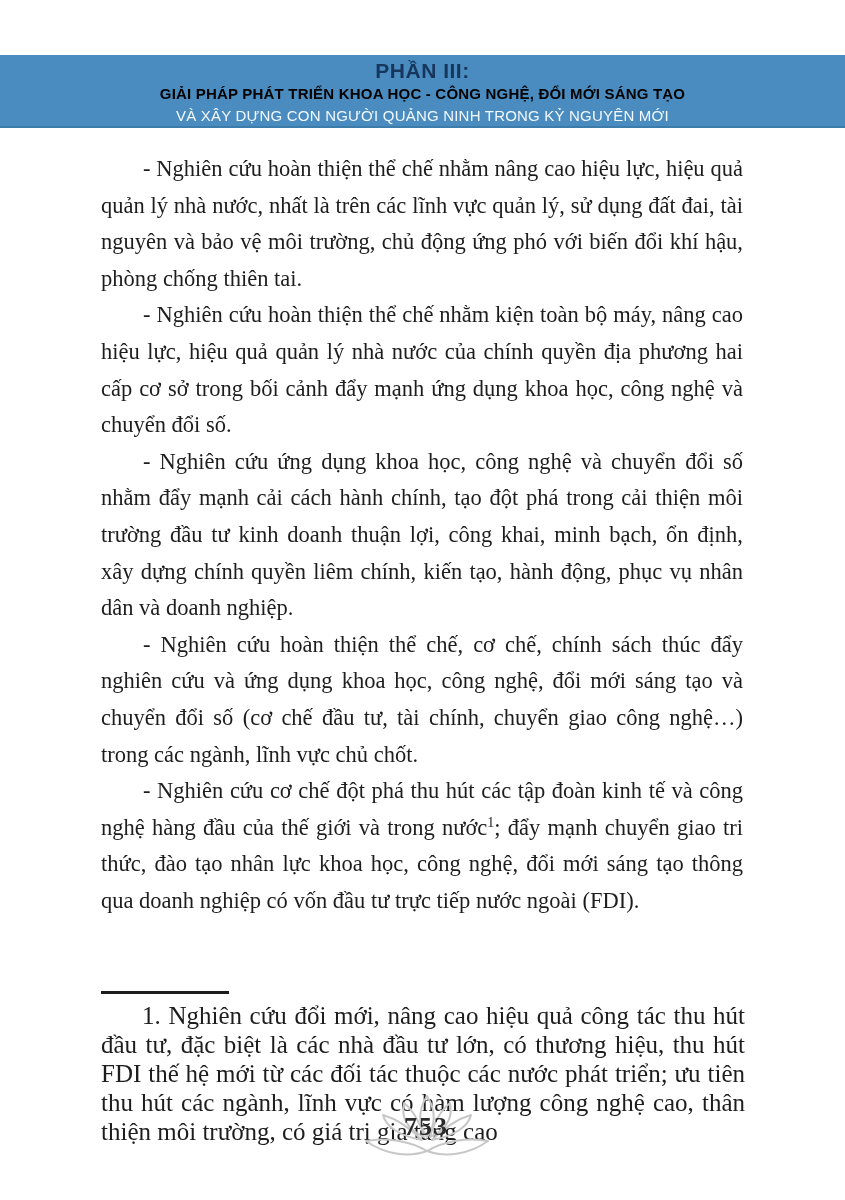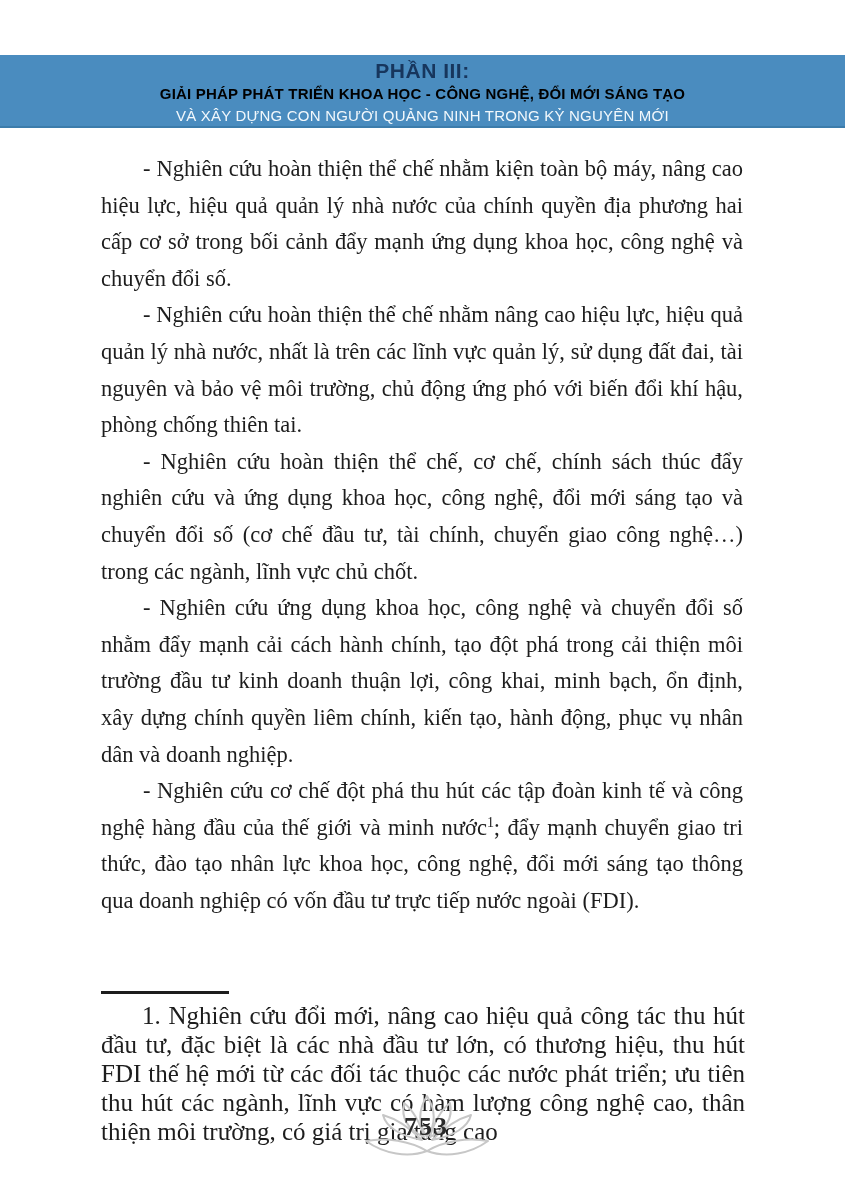--- a/index.html
+++ b/index.html
@@ -86,25 +86,25 @@
 
 <div class="page">
 
   <header class="banner" style="background: rgb(74, 140, 191);">
     <div class="part-label" style="color: rgb(23, 54, 93);">PHẦN III:</div>
     <div class="subtitle1">GIẢI PHÁP PHÁT TRIỂN KHOA HỌC - CÔNG NGHỆ, ĐỔI MỚI SÁNG TẠO</div>
     <div class="subtitle2">VÀ XÂY DỰNG CON NGƯỜI QUẢNG NINH TRONG KỶ NGUYÊN MỚI</div>
   </header>
 
   <main class="content">
+    <p>- Nghiên cứu hoàn thiện thể chế nhằm nâng cao hiệu lực, hiệu quả quản lý nhà nước, nhất là trên các lĩnh vực quản lý, sử dụng đất đai, tài nguyên và bảo vệ môi trường, chủ động ứng phó với biến đổi khí hậu, phòng chống thiên tai.</p>
     <p>- Nghiên cứu hoàn thiện thể chế nhằm kiện toàn bộ máy, nâng cao hiệu lực, hiệu quả quản lý nhà nước của chính quyền địa phương hai cấp cơ sở trong bối cảnh đẩy mạnh ứng dụng khoa học, công nghệ và chuyển đổi số.</p>
-    <p>- Nghiên cứu hoàn thiện thể chế nhằm nâng cao hiệu lực, hiệu quả quản lý nhà nước, nhất là trên các lĩnh vực quản lý, sử dụng đất đai, tài nguyên và bảo vệ môi trường, chủ động ứng phó với biến đổi khí hậu, phòng chống thiên tai.</p>
+    <p>- Nghiên cứu ứng dụng khoa học, công nghệ và chuyển đổi số nhằm đẩy mạnh cải cách hành chính, tạo đột phá trong cải thiện môi trường đầu tư kinh doanh thuận lợi, công khai, minh bạch, ổn định, xây dựng chính quyền liêm chính, kiến tạo, hành động, phục vụ nhân dân và doanh nghiệp.</p>
     <p>- Nghiên cứu hoàn thiện thể chế, cơ chế, chính sách thúc đẩy nghiên cứu và ứng dụng khoa học, công nghệ, đổi mới sáng tạo và chuyển đổi số (cơ chế đầu tư, tài chính, chuyển giao công nghệ…) trong các ngành, lĩnh vực chủ chốt.</p>
-    <p>- Nghiên cứu ứng dụng khoa học, công nghệ và chuyển đổi số nhằm đẩy mạnh cải cách hành chính, tạo đột phá trong cải thiện môi trường đầu tư kinh doanh thuận lợi, công khai, minh bạch, ổn định, xây dựng chính quyền liêm chính, kiến tạo, hành động, phục vụ nhân dân và doanh nghiệp.</p>
-    <p><span>- Nghiên cứu cơ chế đột phá thu hút các tập đoàn kinh tế và công nghệ hàng đầu của thế giới và minh nước</span><sup>1</sup><span>; đẩy mạnh chuyển giao tri thức, đào tạo nhân lực khoa học, công nghệ, đổi mới sáng tạo thông qua doanh nghiệp có vốn đầu tư trực tiếp nước ngoài (FDI).</span></p>
+    <p><span>- Nghiên cứu cơ chế đột phá thu hút các tập đoàn kinh tế và công nghệ hàng đầu của thế giới và trong nước</span><sup>1</sup><span>; đẩy mạnh chuyển giao tri thức, đào tạo nhân lực khoa học, công nghệ, đổi mới sáng tạo thông qua doanh nghiệp có vốn đầu tư trực tiếp nước ngoài (FDI).</span></p>
   </main>
 
   <section class="footnote">
     <div class="fn-rule"></div>
     <p class="fn-text">1. Nghiên cứu đổi mới, nâng cao hiệu quả công tác thu hút đầu tư, đặc biệt là các nhà đầu tư lớn, có thương hiệu, thu hút FDI thế hệ mới từ các đối tác thuộc các nước phát triển; ưu tiên thu hút các ngành, lĩnh vực có hàm lượng công nghệ cao, thân thiện môi trường, có giá trị gia tăng cao</p>
   </section>
 
   <footer class="pagefoot">
     <div class="lotus-wrap">
       <span>

